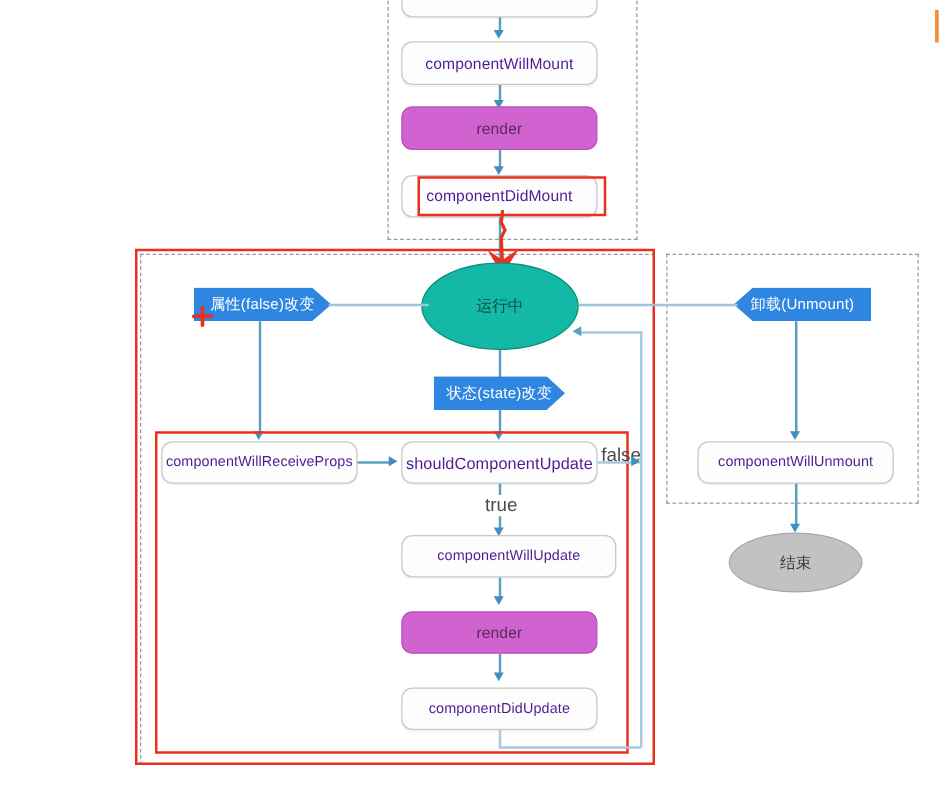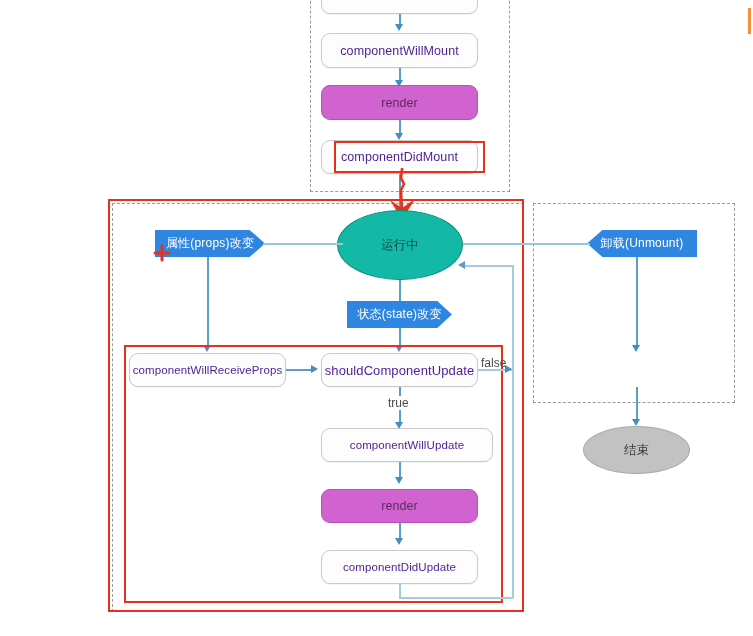--- a/index.html
+++ b/index.html
@@ -38,21 +38,21 @@
   .ln.h{height:1.6px;}
   .ln.pale{background:#9cc4dd;}
   .ln.pale2{background:#a8cade;}
   .arrow{position:absolute;width:0;height:0;}
   .arrow.down{border-left:4.5px solid transparent;border-right:4.5px solid transparent;border-top:7px solid #3f8fc0;}
   .arrow.right{border-top:4.5px solid transparent;border-bottom:4.5px solid transparent;border-left:7px solid #3f8fc0;}
   .arrow.left{border-top:4.5px solid transparent;border-bottom:4.5px solid transparent;border-right:7px solid #5d9ec4;}
 
   
   .red-mark{position:absolute;}
-  .edge-label{position:absolute;font-size:12px;color:#4a4a4a;background:transparent;}
+  .edge-label{position:absolute;font-size:15px;color:#4a4a4a;background:transparent;}
   .edge-label.onwhite{background:#fff;padding:0 2px;}
   .scroll-sliver{position:absolute;background:#f2913c;}
 </style>
 </head>
 <body>
 
 <div id="stage">
 
   <div class="dash-panel" style="left:310px;top:-34px;width:200px;height:226px;"></div>
 
@@ -83,21 +83,21 @@
 
   <svg class="red-mark" style="left:380px;top:168px;" width="52" height="56" viewBox="0 0 52 56">
     <path d="M22,1 L21,10 L24,16 L21,22 L22,44" stroke="#e8301c" stroke-width="2.6" fill="none" stroke-linecap="round"></path>
     <path d="M10,32 L22,52 L35,31 L22,40 Z" fill="#e8301c"></path>
   </svg>
 
   <div class="red-rect" style="left:108px;top:199px;width:416px;height:413px;"></div>
 
   <div class="ellipse running" style="left:337px;top:210px;width:126px;height:70px;">运行中</div>
 
-  <div class="chev right" style="left:155px;top:230px;width:110px;height:27px;">属性(props)改变</div>
+  <div class="chev right" style="left:155px;top:230px;width:110px;height:27px;">属性(false)改变</div>
 
   <svg class="red-mark" style="left:153px;top:243px;" width="20" height="20" viewBox="0 0 20 20">
     <path d="M9,3 L9,17 M2,10 L16,10" stroke="#e8301c" stroke-width="3" stroke-linecap="round"></path>
   </svg>
 
   <div class="ln h pale" style="left:263px;top:243px;width:80px;"></div>
 
   <div class="ln v" style="left:207px;top:257px;height:90px;"></div>
   <div class="arrow down" style="left:203px;top:345px;"></div>
 
@@ -143,20 +143,21 @@
   <div class="ln h pale2" style="left:463px;top:265px;width:50px;"></div>
   <div class="arrow left" style="left:458px;top:261px;"></div>
 
   <div class="chev left" style="left:587px;top:230px;width:110px;height:27px;">卸载(Unmount)</div>
 
   <div class="ln h pale" style="left:463px;top:243px;width:127px;"></div>
 
   <div class="ln v" style="left:636px;top:257px;height:90px;"></div>
   <div class="arrow down" style="left:632px;top:345px;"></div>
 
+  <div class="node proc" style="left:558px;top:353px;width:157px;height:34px;font-size:11.5px;">componentWillUnmount</div>
 
   <div class="ln v" style="left:636px;top:387px;height:35px;"></div>
   <div class="arrow down" style="left:632px;top:419px;"></div>
 
   <div class="ellipse endnode" style="left:583px;top:426px;width:107px;height:48px;">结束</div>
 
   <div class="scroll-sliver" style="left:748px;top:8px;width:3px;height:26px;"></div>
 
 </div>
 

